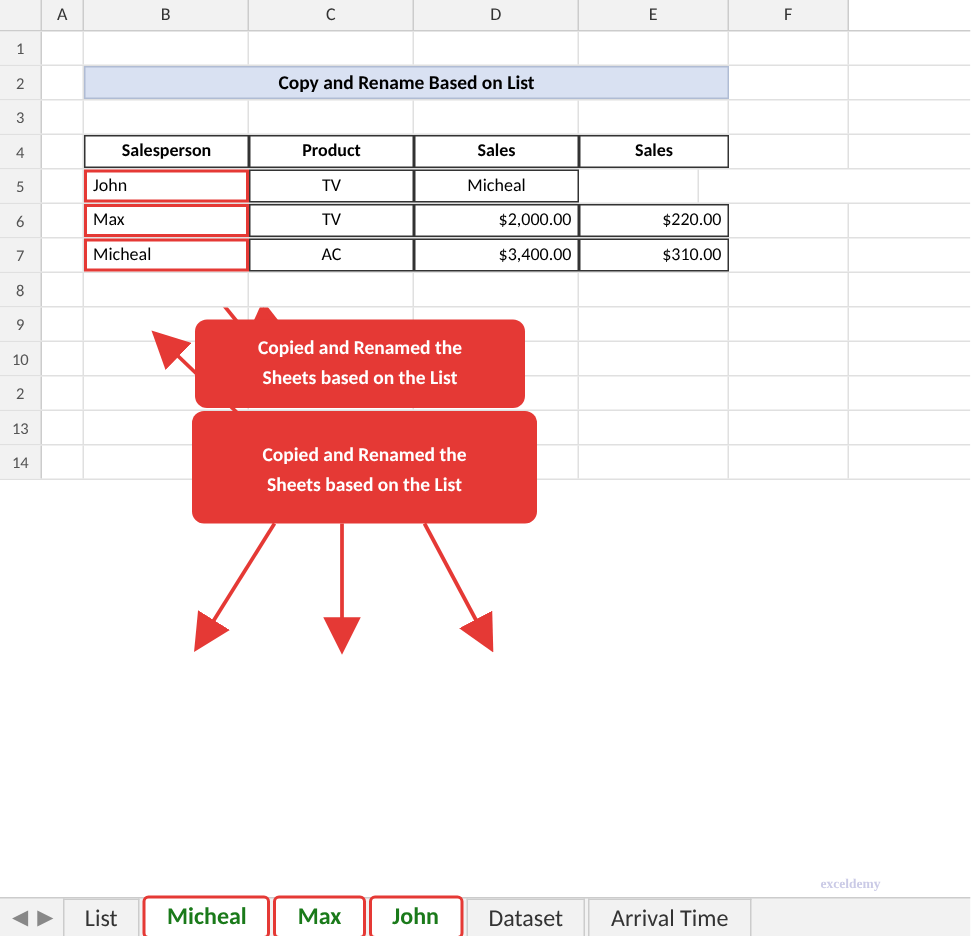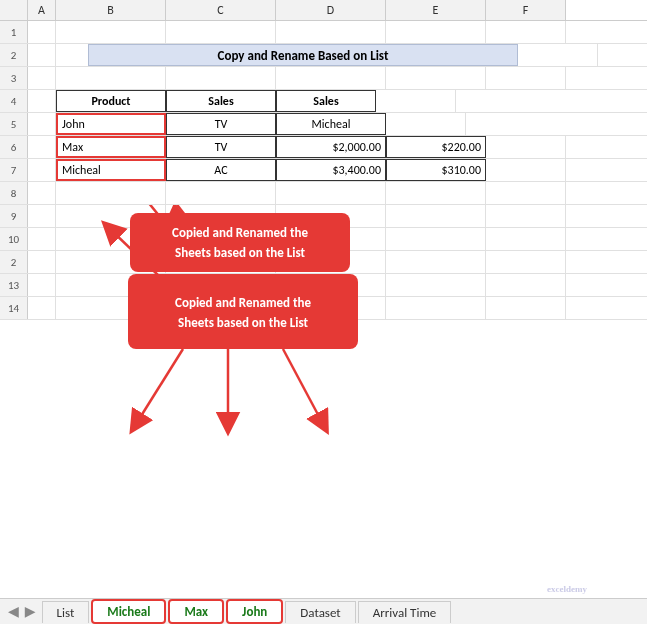--- a/index.html
+++ b/index.html
@@ -159,21 +159,21 @@
       align-items: center;
       border-top: 1px solid #ccc;
       background: #f2f2f2;
       height: 26px;
       padding-left: 8px;
       gap: 0;
     }
 
     .sheet-tab {
       padding: 3px 14px;
-      font-size: 13px;
+      font-size: 16px;
       border: 1px solid #ccc;
       background: #f2f2f2;
       cursor: pointer;
       border-bottom: none;
       color: #333;
       margin-right: 2px;
     }
 
     .sheet-tab.active {
       background: #fff;
@@ -240,37 +240,38 @@
         <div class="cell col-b"></div>
         <div class="cell col-c"></div>
         <div class="cell col-d"></div>
         <div class="cell col-e"></div>
         <div class="cell col-f"></div>
       </div>
 
       <div class="grid-row">
         <div class="row-num">2</div>
         <div class="cell col-a"></div>
-        <div class="cell title-cell" style="width:430px;min-width:430px;margin-left:32px;">Copy and Rename Based on List</div>
+        <div class="cell title-cell" style="width:430px;min-width:430px;">Copy and Rename Based on List</div>
         <div class="cell col-f"></div>
       </div>
 
       <div class="grid-row">
         <div class="row-num">3</div>
         <div class="cell col-a"></div>
         <div class="cell col-b"></div>
         <div class="cell col-c"></div>
         <div class="cell col-d"></div>
         <div class="cell col-e"></div>
         <div class="cell col-f"></div>
       </div>
 
       <div class="grid-row">
         <div class="row-num">4</div>
         <div class="cell col-a"></div>
+        <div class="cell table-header col-b">Salesperson</div>
         <div class="cell table-header col-c">Product</div>
         <div class="cell table-header col-d">Sales</div>
         <div class="cell table-header col-e">Sales</div>
         <div class="cell col-f"></div>
       </div>
 
       <div class="grid-row">
         <div class="row-num">5</div>
         <div class="cell col-a"></div>
         <div class="cell table-data salesperson-col col-b">John</div>

